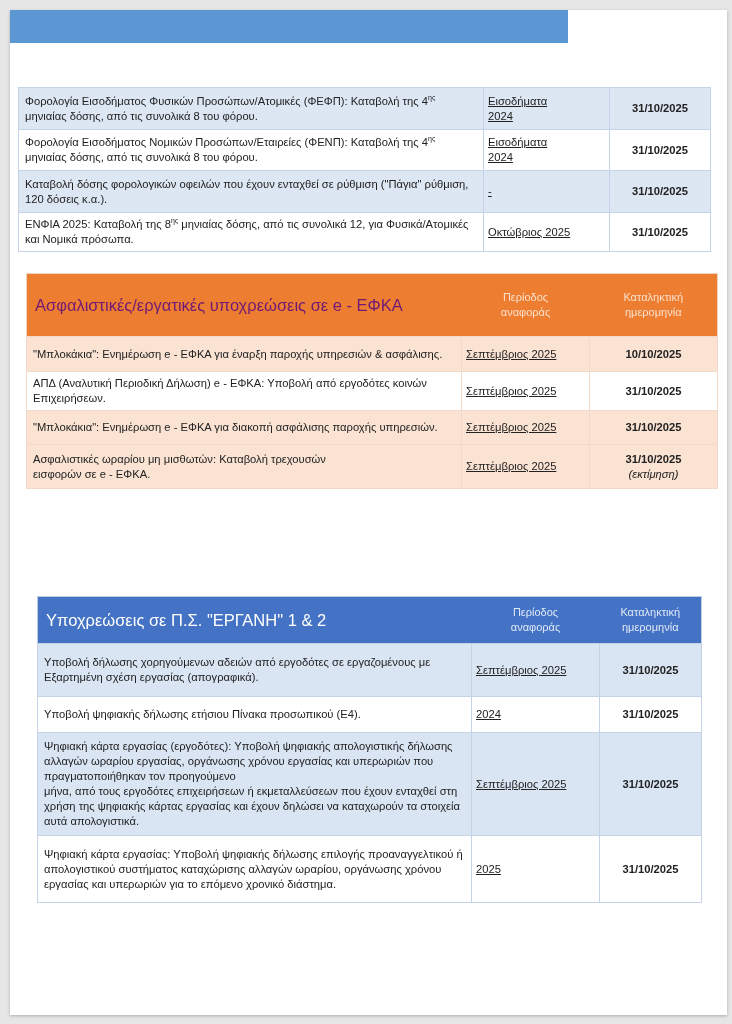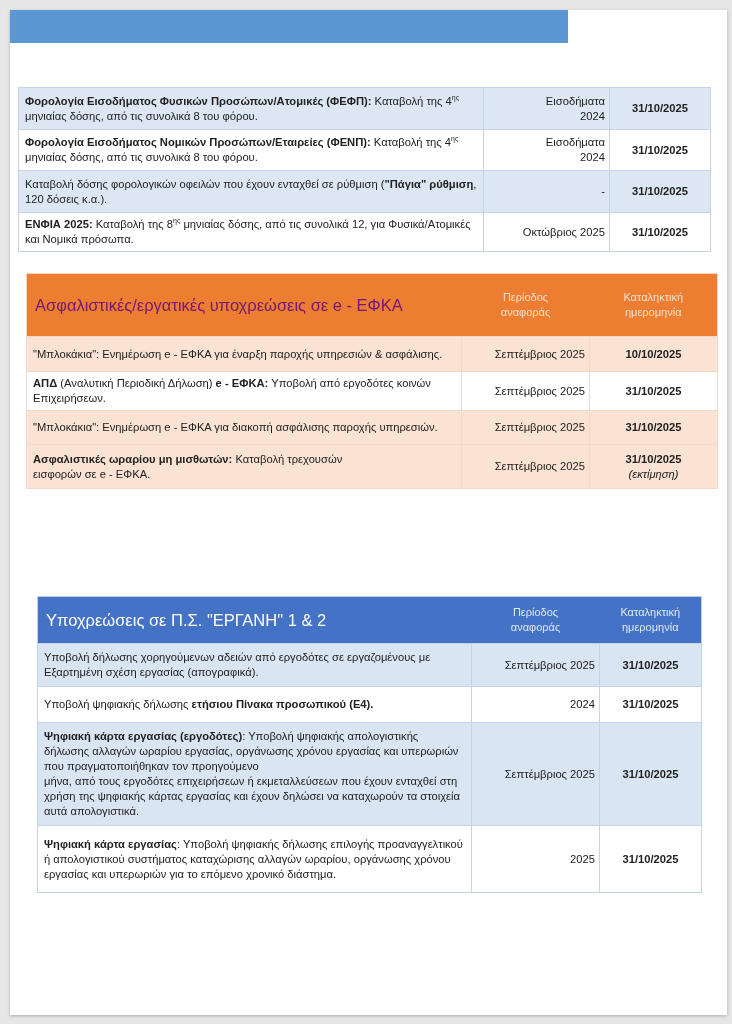--- a/index.html
+++ b/index.html
@@ -17,23 +17,23 @@
     box-shadow: 0 1px 3px rgba(0,0,0,0.25);
   }
   .banner {
     position: absolute; left: 0; top: 0;
     width: 558px; height: 33px;
     background: #5b97d3;
   }
   table { border-collapse: collapse; position: absolute; table-layout: fixed; }
   td, th { font-size: 11.2px; line-height: 15px; vertical-align: middle; }
   .c1 { text-align: left; padding: 4px 6px; }
-  .c2 { text-align: right; padding: 4px 4px; }
+  .c2 { text-align: left; padding: 4px 4px; text-decoration: underline; }
   .c3 { text-align: center; padding: 4px 4px; font-weight: bold; }
-  b { font-weight: bold; }
+  b { font-weight: normal; }
   i { font-style: italic; }
   sup { font-size: 7px; line-height: 0; vertical-align: 5px; }
 
   
   .t1 { left: 8px; top: 77px; width: 692px; border: 1px solid #b6c7e0; }
   .t1 td { border: 1px solid #c5d3e8; }
   .t1 tr.shade td { background: #dde7f4; }
   .t1 tr.plain td { background: #fff; }
 
   
@@ -142,21 +142,21 @@
         <col style="width:434px">
         <col style="width:128px">
         <col style="width:102px">
       </colgroup>
     <tbody>
         <tr>
       <th class="title">Υποχρεώσεις σε Π.Σ. "ΕΡΓΑΝΗ" 1 &amp; 2</th>
       <th class="sub"><span>Περίοδος</span><br><span>αναφοράς</span></th>
       <th class="sub"><span>Καταληκτική</span><br><span>ημερομηνία</span></th>
     </tr>
-    <tr class="shade" style="height:43px">
+    <tr class="shade" style="height:53px">
       <td class="c1">Υποβολή δήλωσης χορηγούμενων αδειών από εργοδότες σε εργαζομένους με Εξαρτημένη σχέση εργασίας (απογραφικά).</td>
       <td class="c2">Σεπτέμβριος 2025</td>
       <td class="c3">31/10/2025</td>
     </tr>
     <tr class="plain" style="height:36px">
       <td class="c1">
         <span>Υποβολή ψηφιακής δήλωσης </span><b>ετήσιου Πίνακα προσωπικού (Ε4).</b>
       </td>
       <td class="c2">2024</td>
       <td class="c3">31/10/2025</td>

